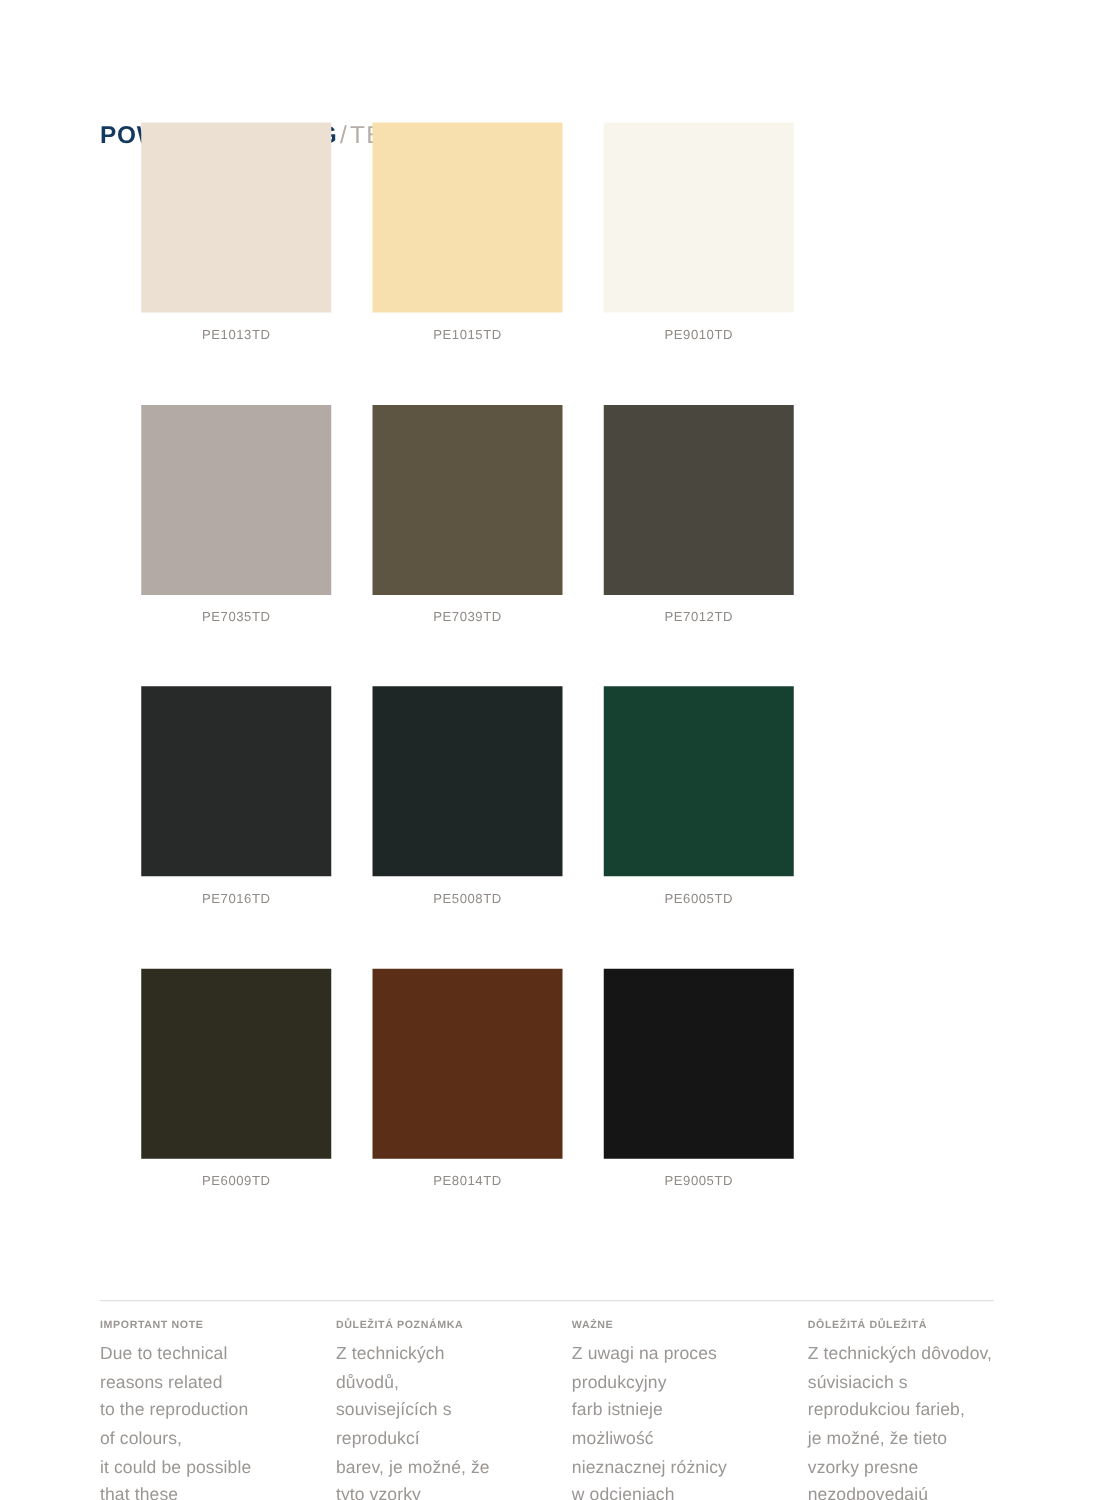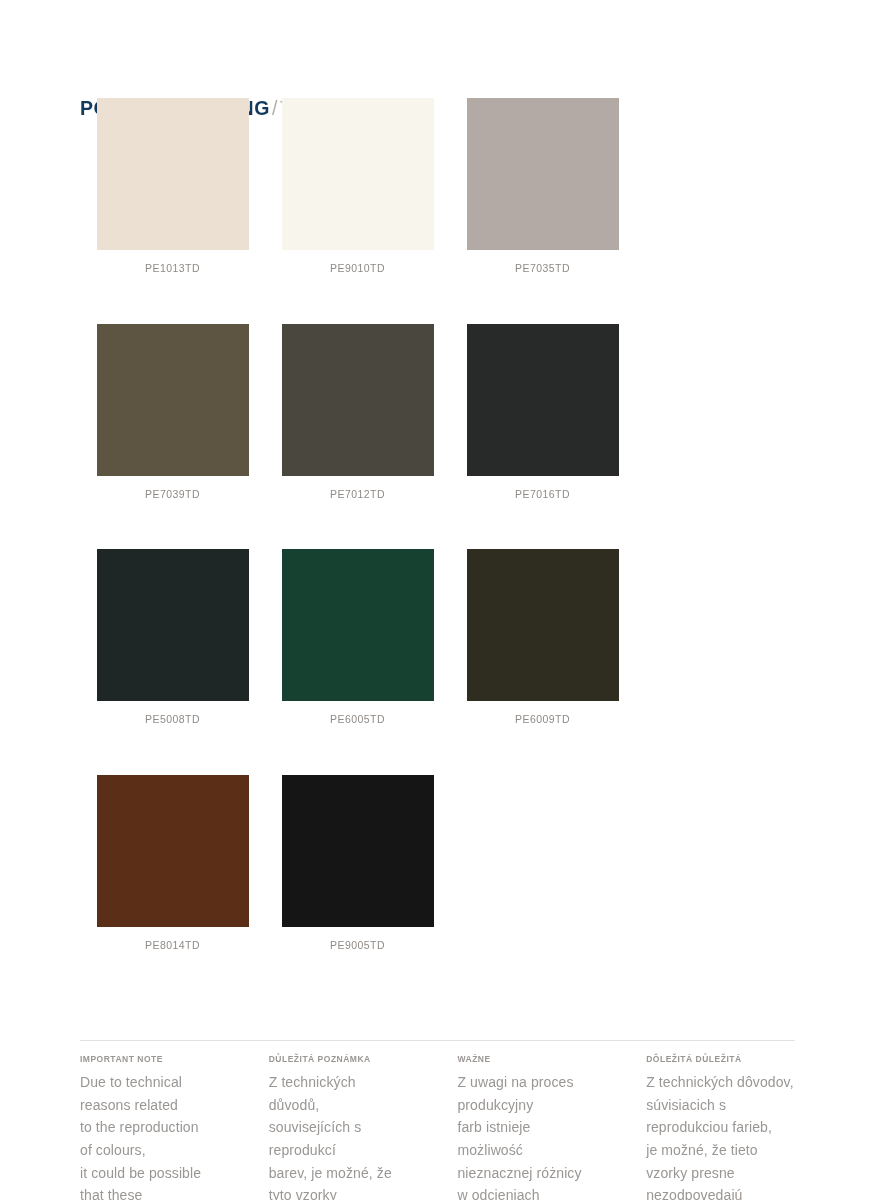--- a/index.html
+++ b/index.html
@@ -62,21 +62,21 @@
     flex-wrap: wrap;
     width: 715px;
   }
 
   .swatch-cell {
     width: 185px;
     margin-right: 0;
     margin-bottom: 49px;
     display: flex;
     flex-direction: column;
-    align-items: center;
+    align-items: flex-end;
   }
 
   .swatch-chip {
     width: 152px;
     height: 152px;
     display: block;
   }
 
   .swatch-label {
     width: 152px;
@@ -136,20 +136,24 @@
       <span class="title-primary">POWDER COATING</span><span class="title-separator">/</span><span class="title-secondary">TEXTURED</span>
     </h1>
   </div>
 
   <div class="swatch-grid">
       <div class="swatch-cell">
         <div class="swatch-chip" style="background: rgb(236, 224, 211);"></div>
         <div class="swatch-label">PE1013TD</div>
       </div>
       <div class="swatch-cell">
+        <div class="swatch-chip" style="background: rgb(247, 223, 174);"></div>
+        <div class="swatch-label">PE1015TD</div>
+      </div>
+      <div class="swatch-cell">
         <div class="swatch-chip" style="background: rgb(248, 246, 236);"></div>
         <div class="swatch-label">PE9010TD</div>
       </div>
       <div class="swatch-cell">
         <div class="swatch-chip" style="background: rgb(180, 170, 165);"></div>
         <div class="swatch-label">PE7035TD</div>
       </div>
       <div class="swatch-cell">
         <div class="swatch-chip" style="background: rgb(93, 84, 66);"></div>
         <div class="swatch-label">PE7039TD</div>

